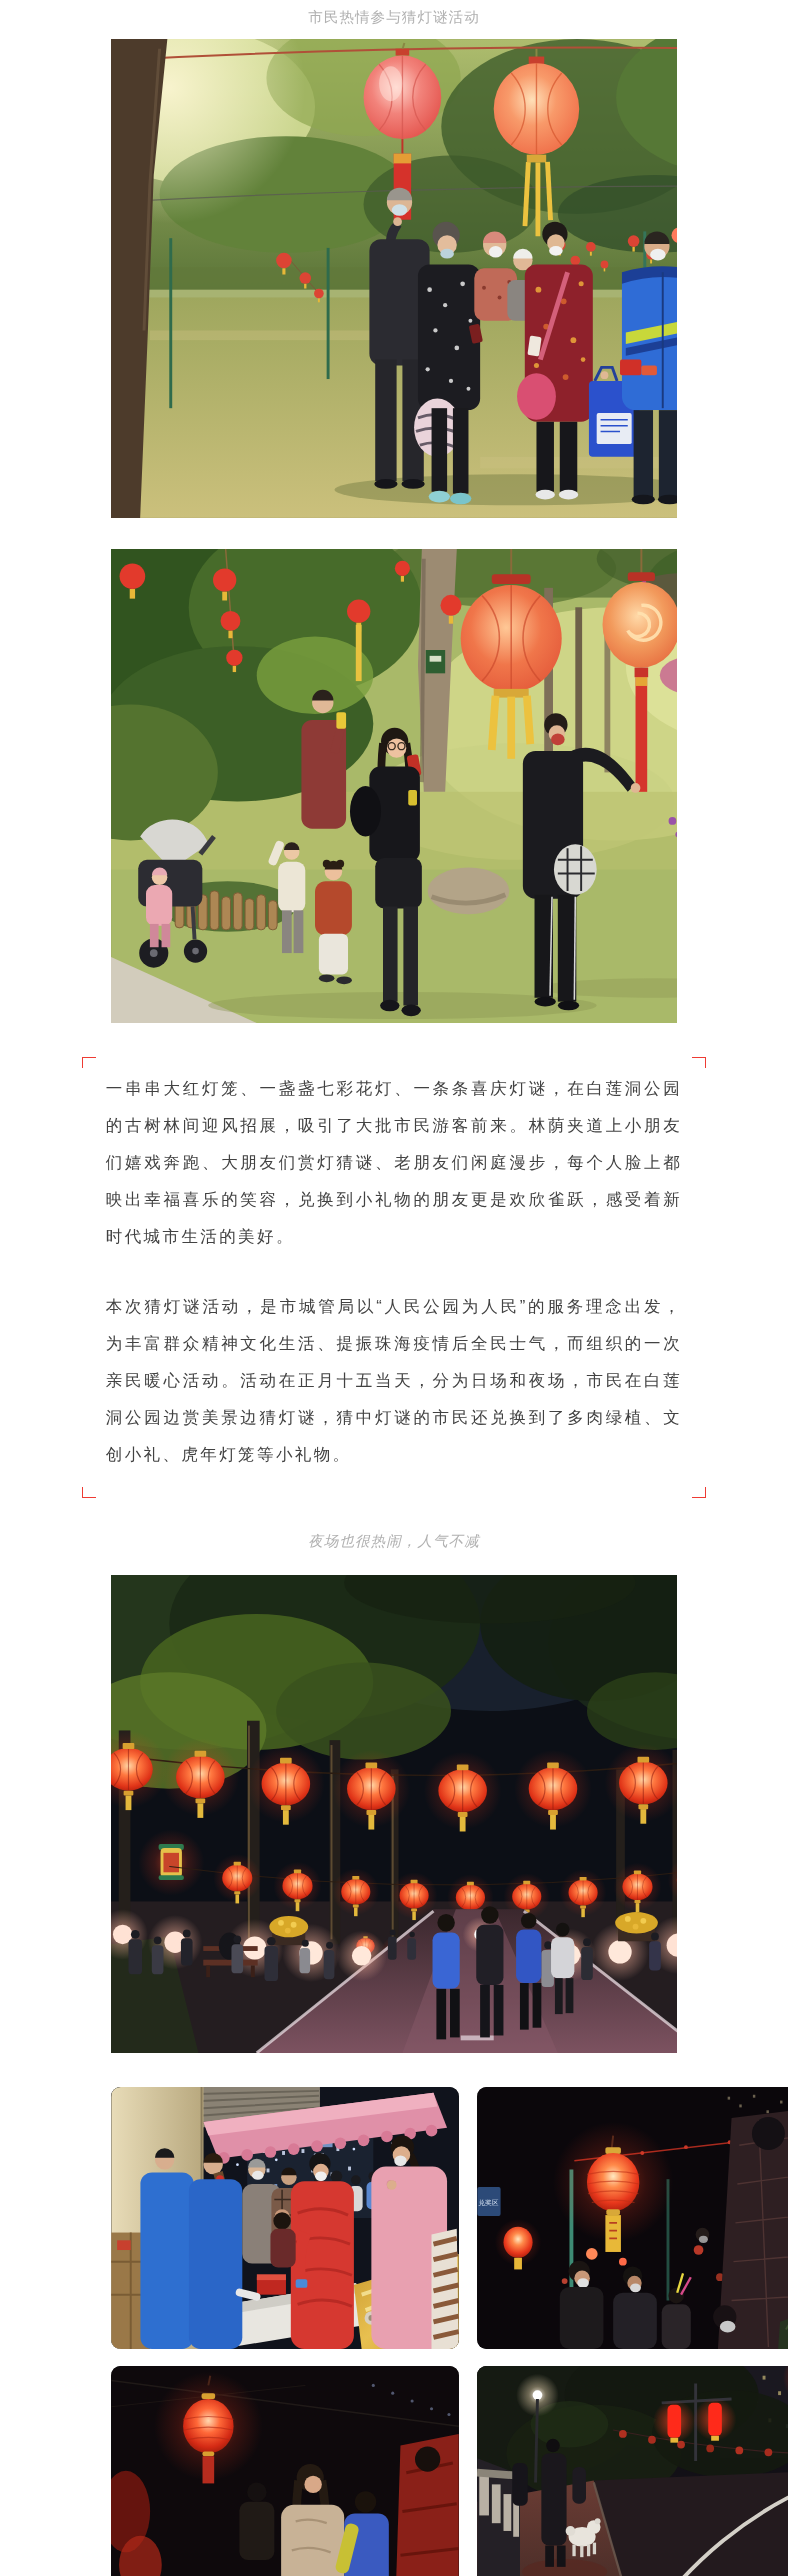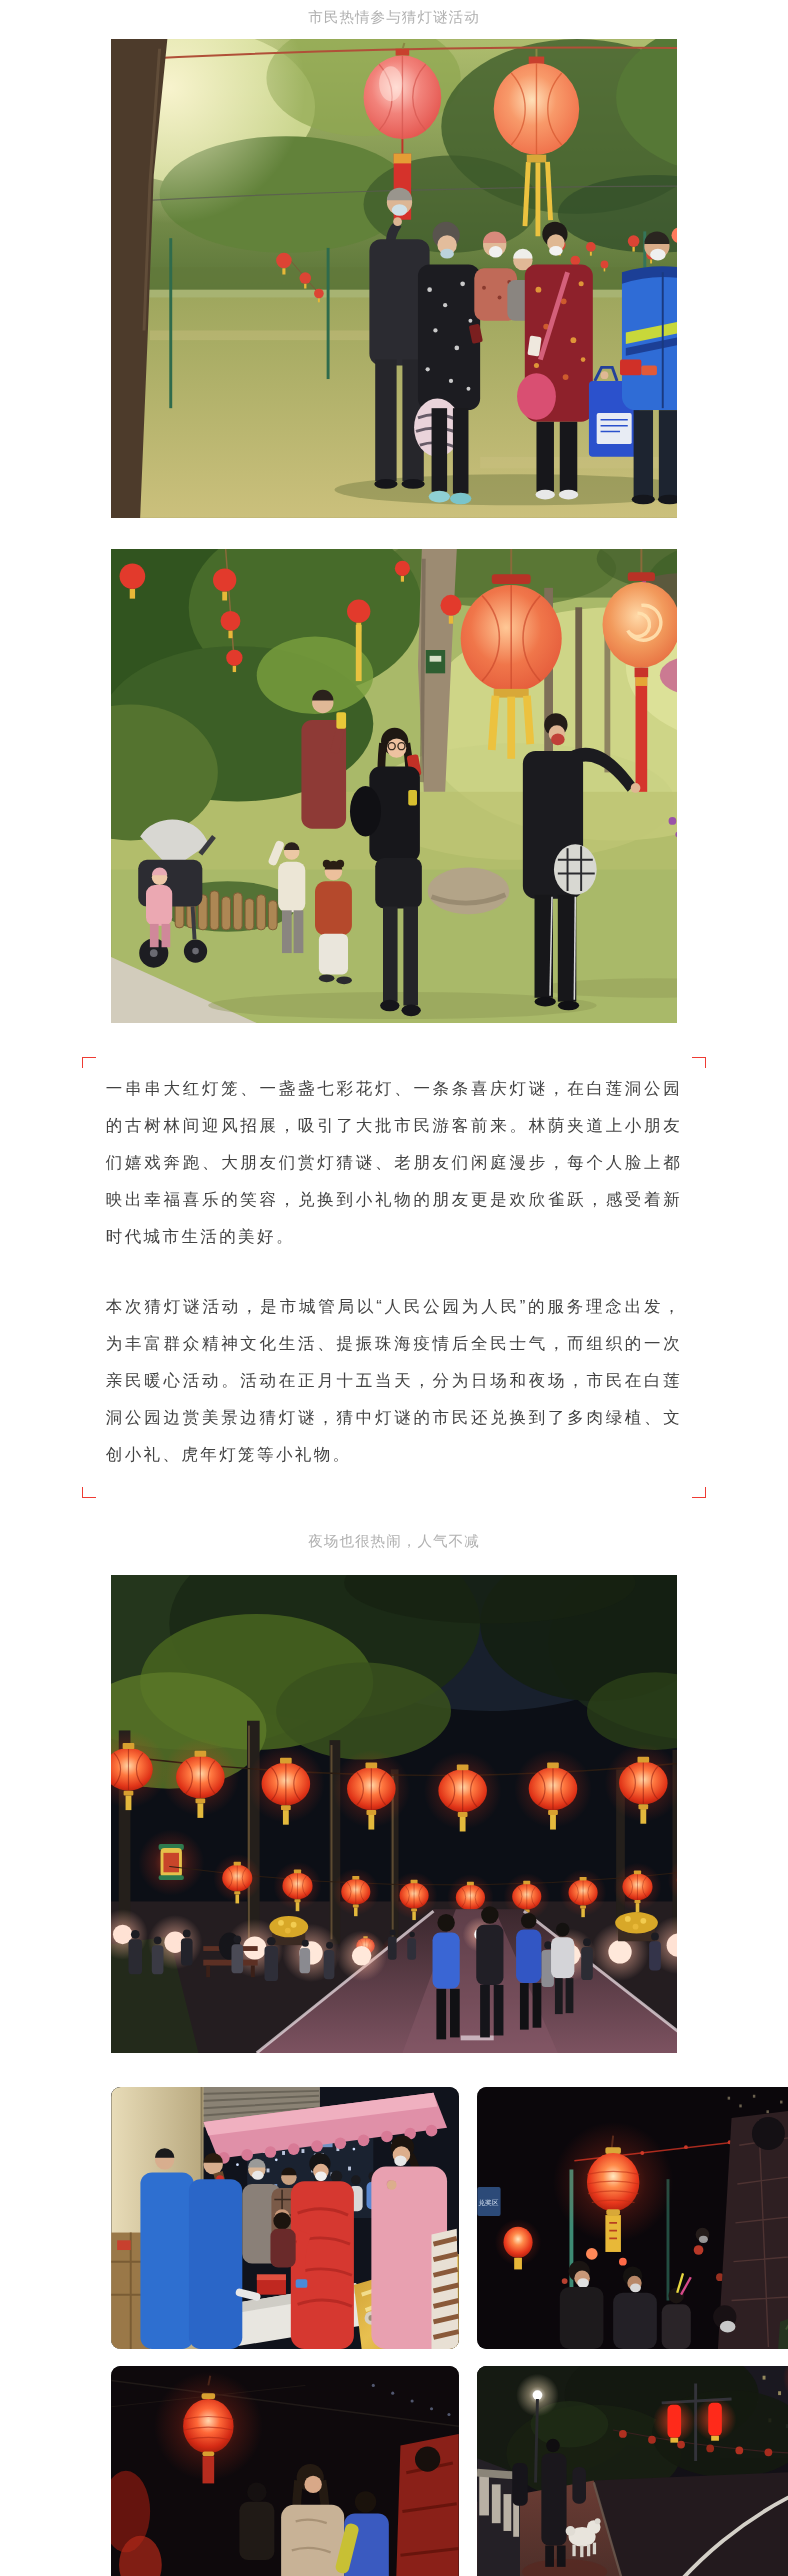--- a/index.html
+++ b/index.html
@@ -1,20 +1,20 @@
 <!DOCTYPE html>
 <html style="--accent-red: #ee3b33; --caption-gray: #b1b1b1; --body-text: #424242; --page-bg: #ffffff; --lantern-red: #e23a2c; --night-lantern: #ff5a38; --tassel-gold: #e8c23f;"><head>
 <meta charset="utf-8">
 <style>
   html,body{margin:0;padding:0;background:#fff;}
   .page{width:640px;margin:0 auto;background:var(--page-bg,#fff);padding:8.7px 0 20.4px 0;
         font-family:"Liberation Sans","DejaVu Sans",sans-serif;}
   .cap{margin:0;text-align:center;font-size:14.6px;line-height:17.5px;color:var(--caption-gray,#b1b1b1);letter-spacing:1px;}
   .cap.first{margin-bottom:12.6px;}
-  .cap.night{margin-top:35px;}
+  .cap.night{margin-top:35px;font-style:italic;}
   figure{margin:0;}
   .ph{margin:0 37px;overflow:hidden;background:#222;}
   .ph svg{display:block;}
   .ph1{margin-top:0;}
   .ph2{margin-top:31px;}
   .ph3{margin-top:24px;}
   .quote{position:relative;margin:34px 7.8px 0 7.8px;padding:13.6px 24px 25px 24px;}
   .quote p{margin:0;font-size:16.5px;line-height:37px;letter-spacing:2.4px;color:var(--body-text,#424242);
            text-align:justify;}
   .quote p + p{margin-top:33px;}

